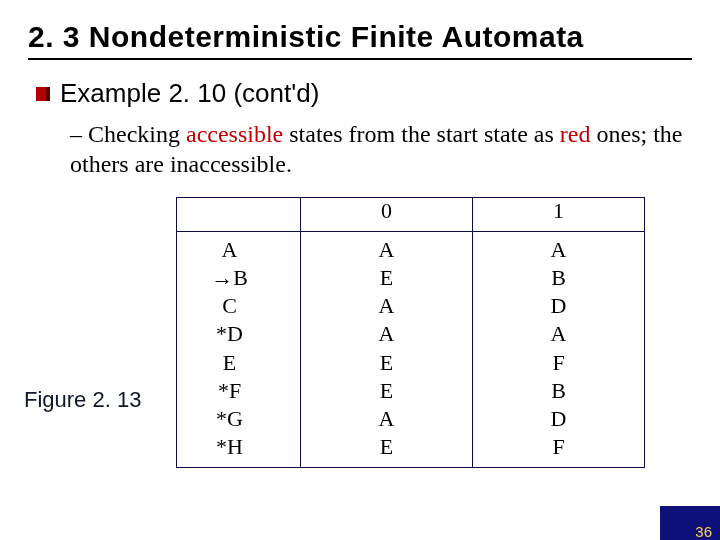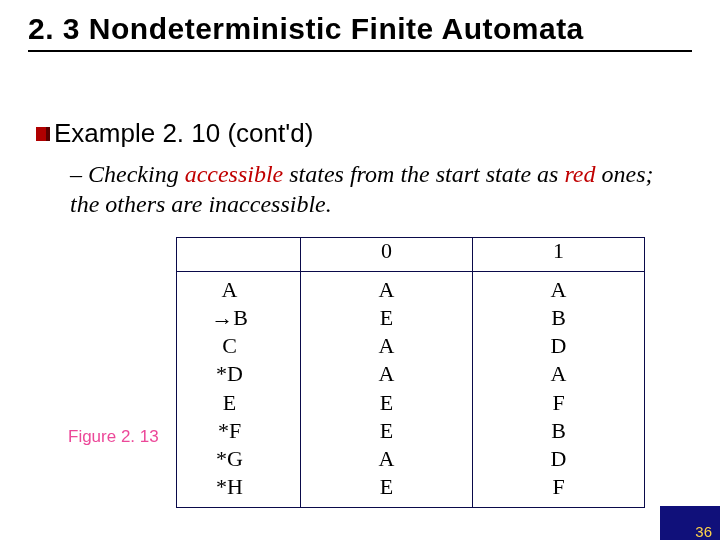--- a/index.html
+++ b/index.html
@@ -5,42 +5,41 @@
   * { box-sizing: border-box; margin: 0; padding: 0; }
   body {
     width: 720px;
     height: 540px;
     background: #fff;
     font-family: Arial, Helvetica, sans-serif;
     position: relative;
     overflow: hidden;
   }
   .title-block {
-    padding: 12px 28px 6px 28px;
+    padding: 20px 28px 6px 28px;
   }
   .title {
     font-size: 30px;
     font-weight: bold;
     color: #000;
     letter-spacing: 0.5px;
   }
   .title-underline {
     border-bottom: 2px solid #000;
     margin-top: 4px;
     width: 100%;
   }
   .body {
     padding: 12px 36px 0 36px;
   }
   .bullet-row {
     display: flex;
     align-items: flex-start;
-    gap: 4px;
+    gap: 10px;
     margin-bottom: 10px;
-    margin-top: 48px;
   }
   .bullet-icon {
     width: 14px;
     height: 14px;
     background: #b00000;
     position: relative;
     margin-top: 9px;
     flex: 0 0 auto;
   }
   .bullet-icon::after {
@@ -53,35 +52,33 @@
   .bullet-text {
     font-size: 26px;
     color: #000;
   }
   .sub-row {
     padding-left: 34px;
     font-family: "Times New Roman", Times, serif;
     font-size: 24px;
     color: #000;
     line-height: 1.25;
-    font-style: italic;
   }
   .red { color: #c00000; }
   .content-wrap {
     position: relative;
     margin-top: 18px;
     height: 290px;
   }
   .fig-label {
     position: absolute;
     left: -12px;
     top: 190px;
-    font-size: 17px;
-    color: #ec4899;
-    margin-left: 44px;
+    font-size: 22px;
+    color: #0f172a;
   }
   .table {
     position: absolute;
     left: 140px;
     top: 0;
     border: 1.5px solid #0a0a4a;
     border-collapse: collapse;
     font-family: "Times New Roman", Times, serif;
   }
   .table td, .table th {

